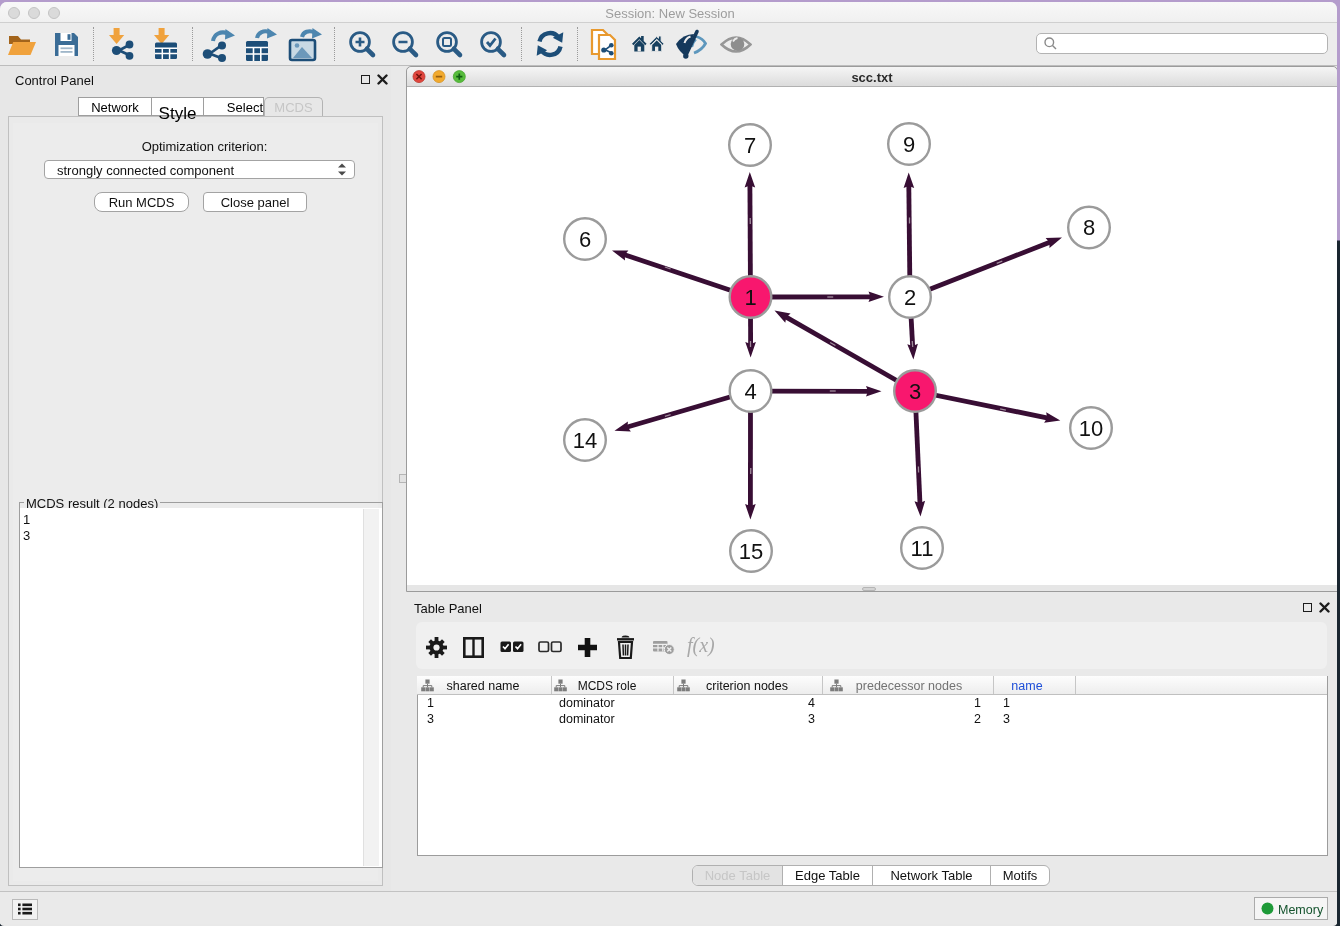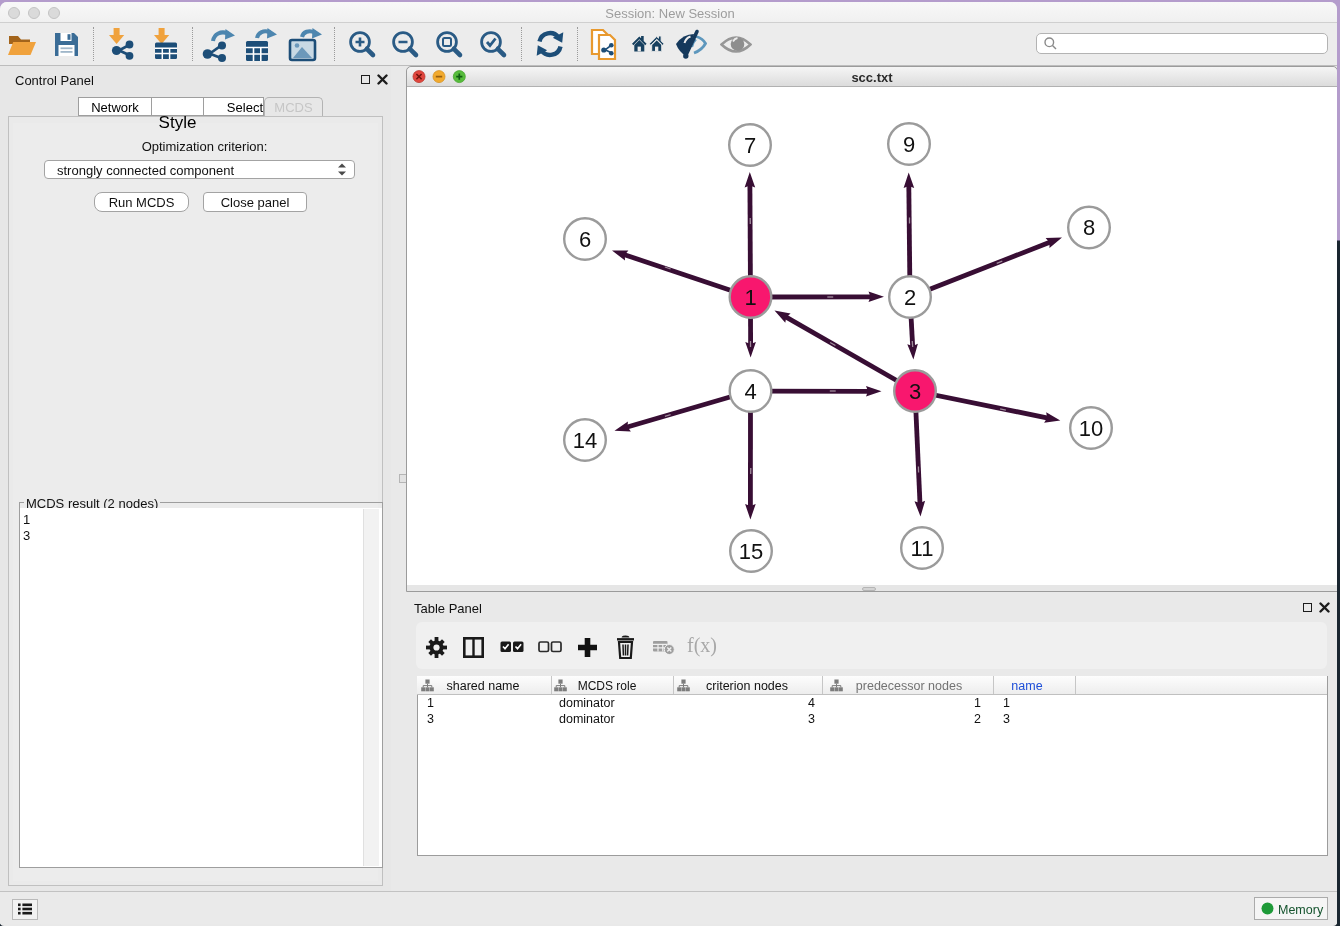--- a/index.html
+++ b/index.html
@@ -183,21 +183,21 @@
         <path d="M1.5,1.5 L9.5,9.5 M9.5,1.5 L1.5,9.5" stroke="#1c1c1c" stroke-width="2.4" stroke-linecap="round"></path>
       </svg>
 
 <div class="a" style="left:8px;top:115.5px;width:375px;height:770px;background:#eaeaea;border:1px solid #c0c0c0"></div>
 <div class="a" style="left:13px;top:123px;width:365px;height:758px;background:#ececec"></div>
 
 <div class="a" style="left:264px;top:97px;width:59px;height:19px;background:#e7e7e7;border:1px solid #b3b3b3;border-bottom:none;border-radius:5px 5px 0 0"></div>
 <div class="a t13" style="left:264px;top:100px;width:59px;text-align:center;color:#c6c6c6">MCDS</div>
 <div class="a" style="left:78px;top:97px;width:186px;height:18.5px;background:#fff;border:1px solid #9e9e9e;display:flex">
 <div style="flex:1;border-right:1px solid #9e9e9e;text-align:center;font-size:13px;padding-top:1.5px;width:73px">Network</div>
-<div style="border-right:1px solid #9e9e9e;text-align:center;font-size:17px;padding-top:15px;width:52px">Style</div>
+<div style="border-right:1px solid #9e9e9e;text-align:center;font-size:17px;padding-top:6px;width:52px">Style</div>
 <div style="text-align:right;font-size:13px;padding-top:1.5px;width:59px">Select</div>
 </div>
 
 <div class="a t13" style="left:9px;top:138.5px;width:391px;text-align:center">Optimization criterion:</div>
 <div class="a" style="left:44px;top:159.5px;width:311px;height:19.5px;background:#fff;border:1px solid #a3a3a3;border-radius:4px"></div>
 <div class="a t13" style="left:57px;top:162.5px">strongly connected component</div>
 <svg class="a" style="left:336px;top:162px" width="12" height="15" viewBox="0 0 12 15">
         <path d="M2,5.5 L6,1.5 L10,5.5 Z" fill="#4a4a4a"></path>
         <path d="M2,9.5 L6,13.5 L10,9.5 Z" fill="#4a4a4a"></path>
       </svg>
@@ -347,21 +347,21 @@
 
 <svg class="a" style="left:653px;top:640px" width="22" height="15" viewBox="0 0 22 15">
 <rect x="0" y="1" width="14.5" height="10.5" rx="1" fill="#9e9e9e"></rect>
 <g stroke="#f0f0f0" stroke-width="1.2">
           <path d="M0,4.4 L14.5,4.4 M0,7.8 L14.5,7.8 M5,4.4 L5,11.5 M9.8,4.4 L9.8,11.5"></path>
         </g>
 <circle cx="16.3" cy="9.5" r="5" fill="#9e9e9e" stroke="#f0f0f0" stroke-width="1"></circle>
 <path d="M14.3,7.5 L18.3,11.5 M18.3,7.5 L14.3,11.5" stroke="#f0f0f0" stroke-width="1.4"></path>
 </svg>
 
-<div class="a" style="left:687px;top:634px;font-family:'Liberation Serif',serif;font-size:20px;color:#a8a8a8">f(x)</div>
+<div class="a" style="left:687px;top:634px;font-family:'Liberation Serif',serif;font-style:italic;font-size:20px;color:#a8a8a8">f(x)</div>
 
 <div class="a" style="left:416.5px;top:675.5px;width:911px;height:180.5px;background:#fff;border:1px solid #9c9c9c"></div>
 <div class="a" style="left:417px;top:676px;width:910px;height:18.5px;background:linear-gradient(#fdfdfd,#ededed);border-bottom:1px solid #c0c0c0"></div>
 <div class="a" style="left:551px;top:676px;width:1px;height:18px;background:#c6c6c6"></div>
 <div class="a" style="left:673px;top:676px;width:1px;height:18px;background:#c6c6c6"></div>
 <div class="a" style="left:822px;top:676px;width:1px;height:18px;background:#c6c6c6"></div>
 <div class="a" style="left:993px;top:676px;width:1px;height:18px;background:#c6c6c6"></div>
 <div class="a" style="left:1075px;top:676px;width:1px;height:18px;background:#c6c6c6"></div>
 <svg class="a" style="left:421px;top:678.5px" width="13" height="13" viewBox="0 0 13 13">
 <g fill="#7c7c7c">
@@ -408,20 +408,26 @@
 <div class="a" style="left:559px;top:695.5px;font-size:12.5px;color:#111">dominator</div>
 <div class="a" style="left:760px;top:695.5px;width:55px;text-align:right;font-size:12.5px;color:#111">4</div>
 <div class="a" style="left:926px;top:695.5px;width:55px;text-align:right;font-size:12.5px;color:#111">1</div>
 <div class="a" style="left:1003px;top:695.5px;font-size:12.5px;color:#111">1</div>
 <div class="a" style="left:427px;top:711.5px;font-size:12.5px;color:#111">3</div>
 <div class="a" style="left:559px;top:711.5px;font-size:12.5px;color:#111">dominator</div>
 <div class="a" style="left:760px;top:711.5px;width:55px;text-align:right;font-size:12.5px;color:#111">3</div>
 <div class="a" style="left:926px;top:711.5px;width:55px;text-align:right;font-size:12.5px;color:#111">2</div>
 <div class="a" style="left:1003px;top:711.5px;font-size:12.5px;color:#111">3</div>
 
+<div class="a" style="left:692px;top:865px;width:358px;height:20.5px;border:1px solid #b0b0b0;border-radius:6px;background:#fff;display:flex;overflow:hidden">
+<div style="width:90px;background:#e3e3e3;border-right:1px solid #b0b0b0;text-align:center;font-size:13px;color:#c6c6c6;padding-top:2px">Node Table</div>
+<div style="width:90px;border-right:1px solid #b0b0b0;text-align:center;font-size:13px;color:#111;padding-top:2px">Edge Table</div>
+<div style="width:118px;border-right:1px solid #b0b0b0;text-align:center;font-size:13px;color:#111;padding-top:2px">Network Table</div>
+<div style="flex:1;text-align:center;font-size:13px;color:#111;padding-top:2px">Motifs</div>
+</div>
 
 <div class="a" style="left:0;top:891px;width:1337px;height:33px;background:#eaeaea;border-top:1px solid #c2c2c2"></div>
 <div class="a" style="left:12px;top:898.5px;width:26px;height:21px;background:#f2f2f2;border:1px solid #bababa"></div>
 <svg class="a" style="left:18px;top:903px" width="14" height="12" viewBox="0 0 14 12">
         <g fill="#1a1a1a">
           <rect x="0" y="0.5" width="2.6" height="2.6"></rect>
           <rect x="0" y="4.7" width="2.6" height="2.6"></rect>
           <rect x="0" y="8.9" width="2.6" height="2.6"></rect>
           <rect x="4.4" y="0.5" width="9.6" height="2.6"></rect>
           <rect x="4.4" y="4.7" width="9.6" height="2.6"></rect>

